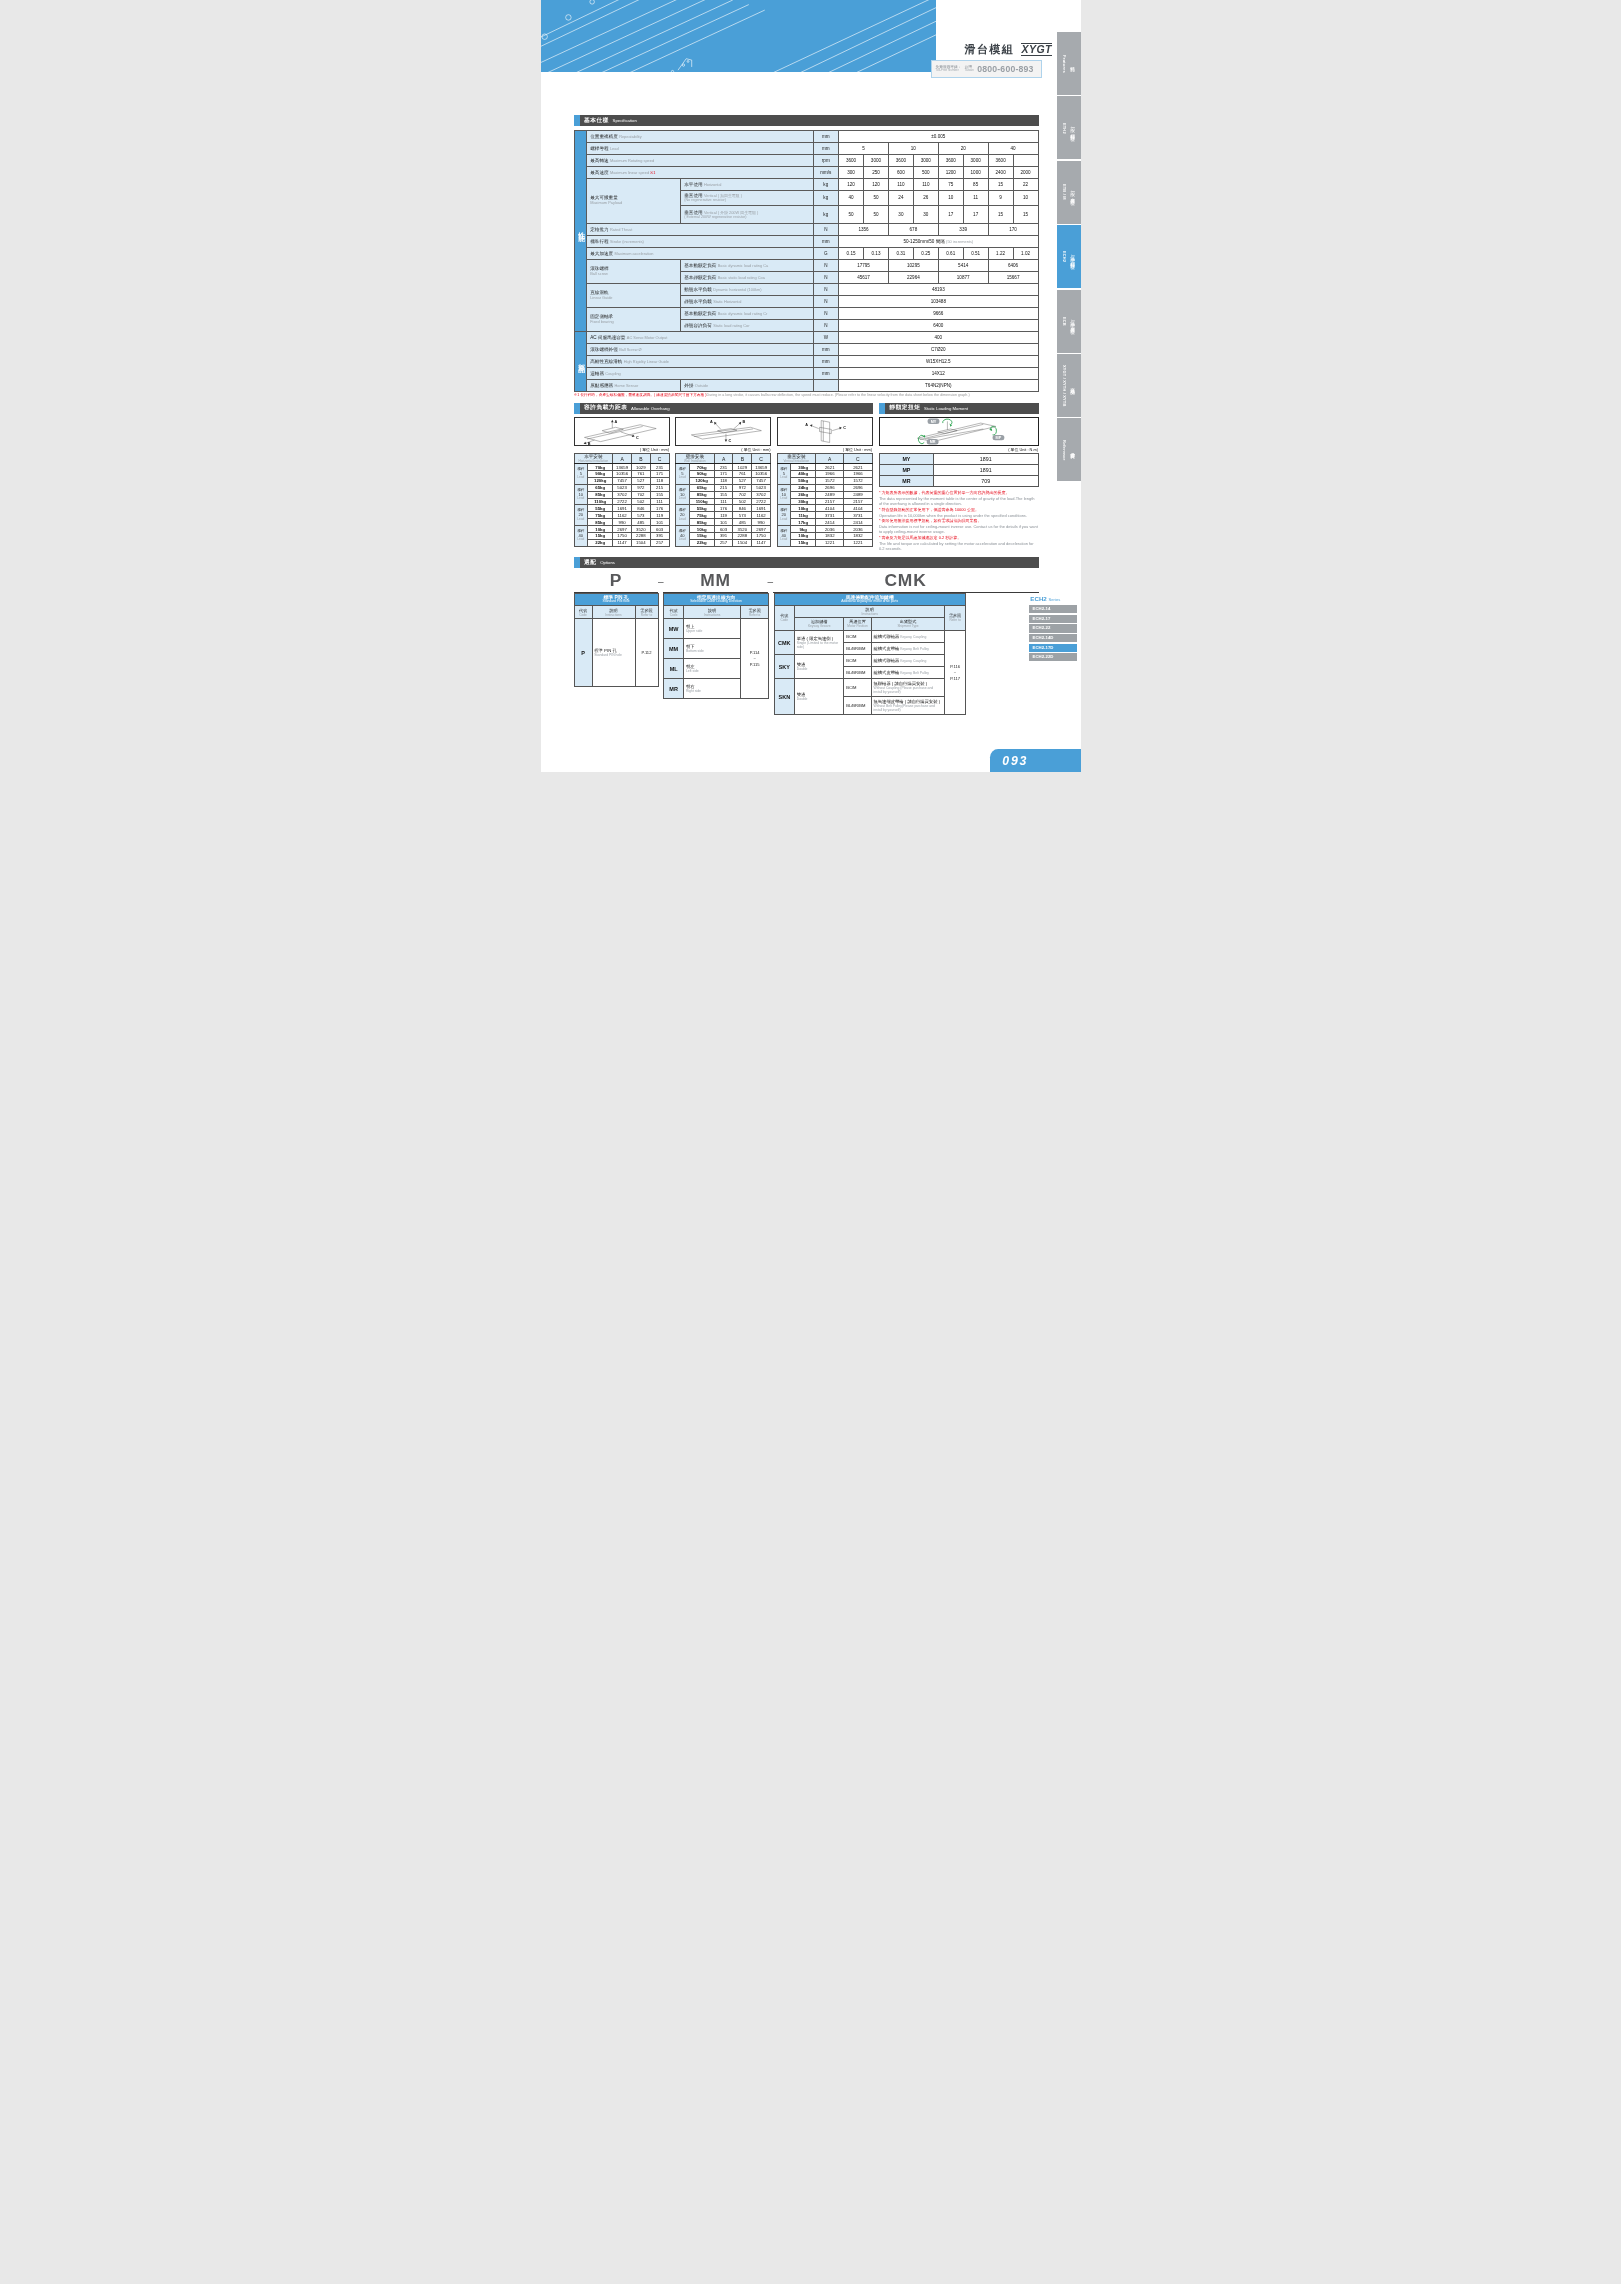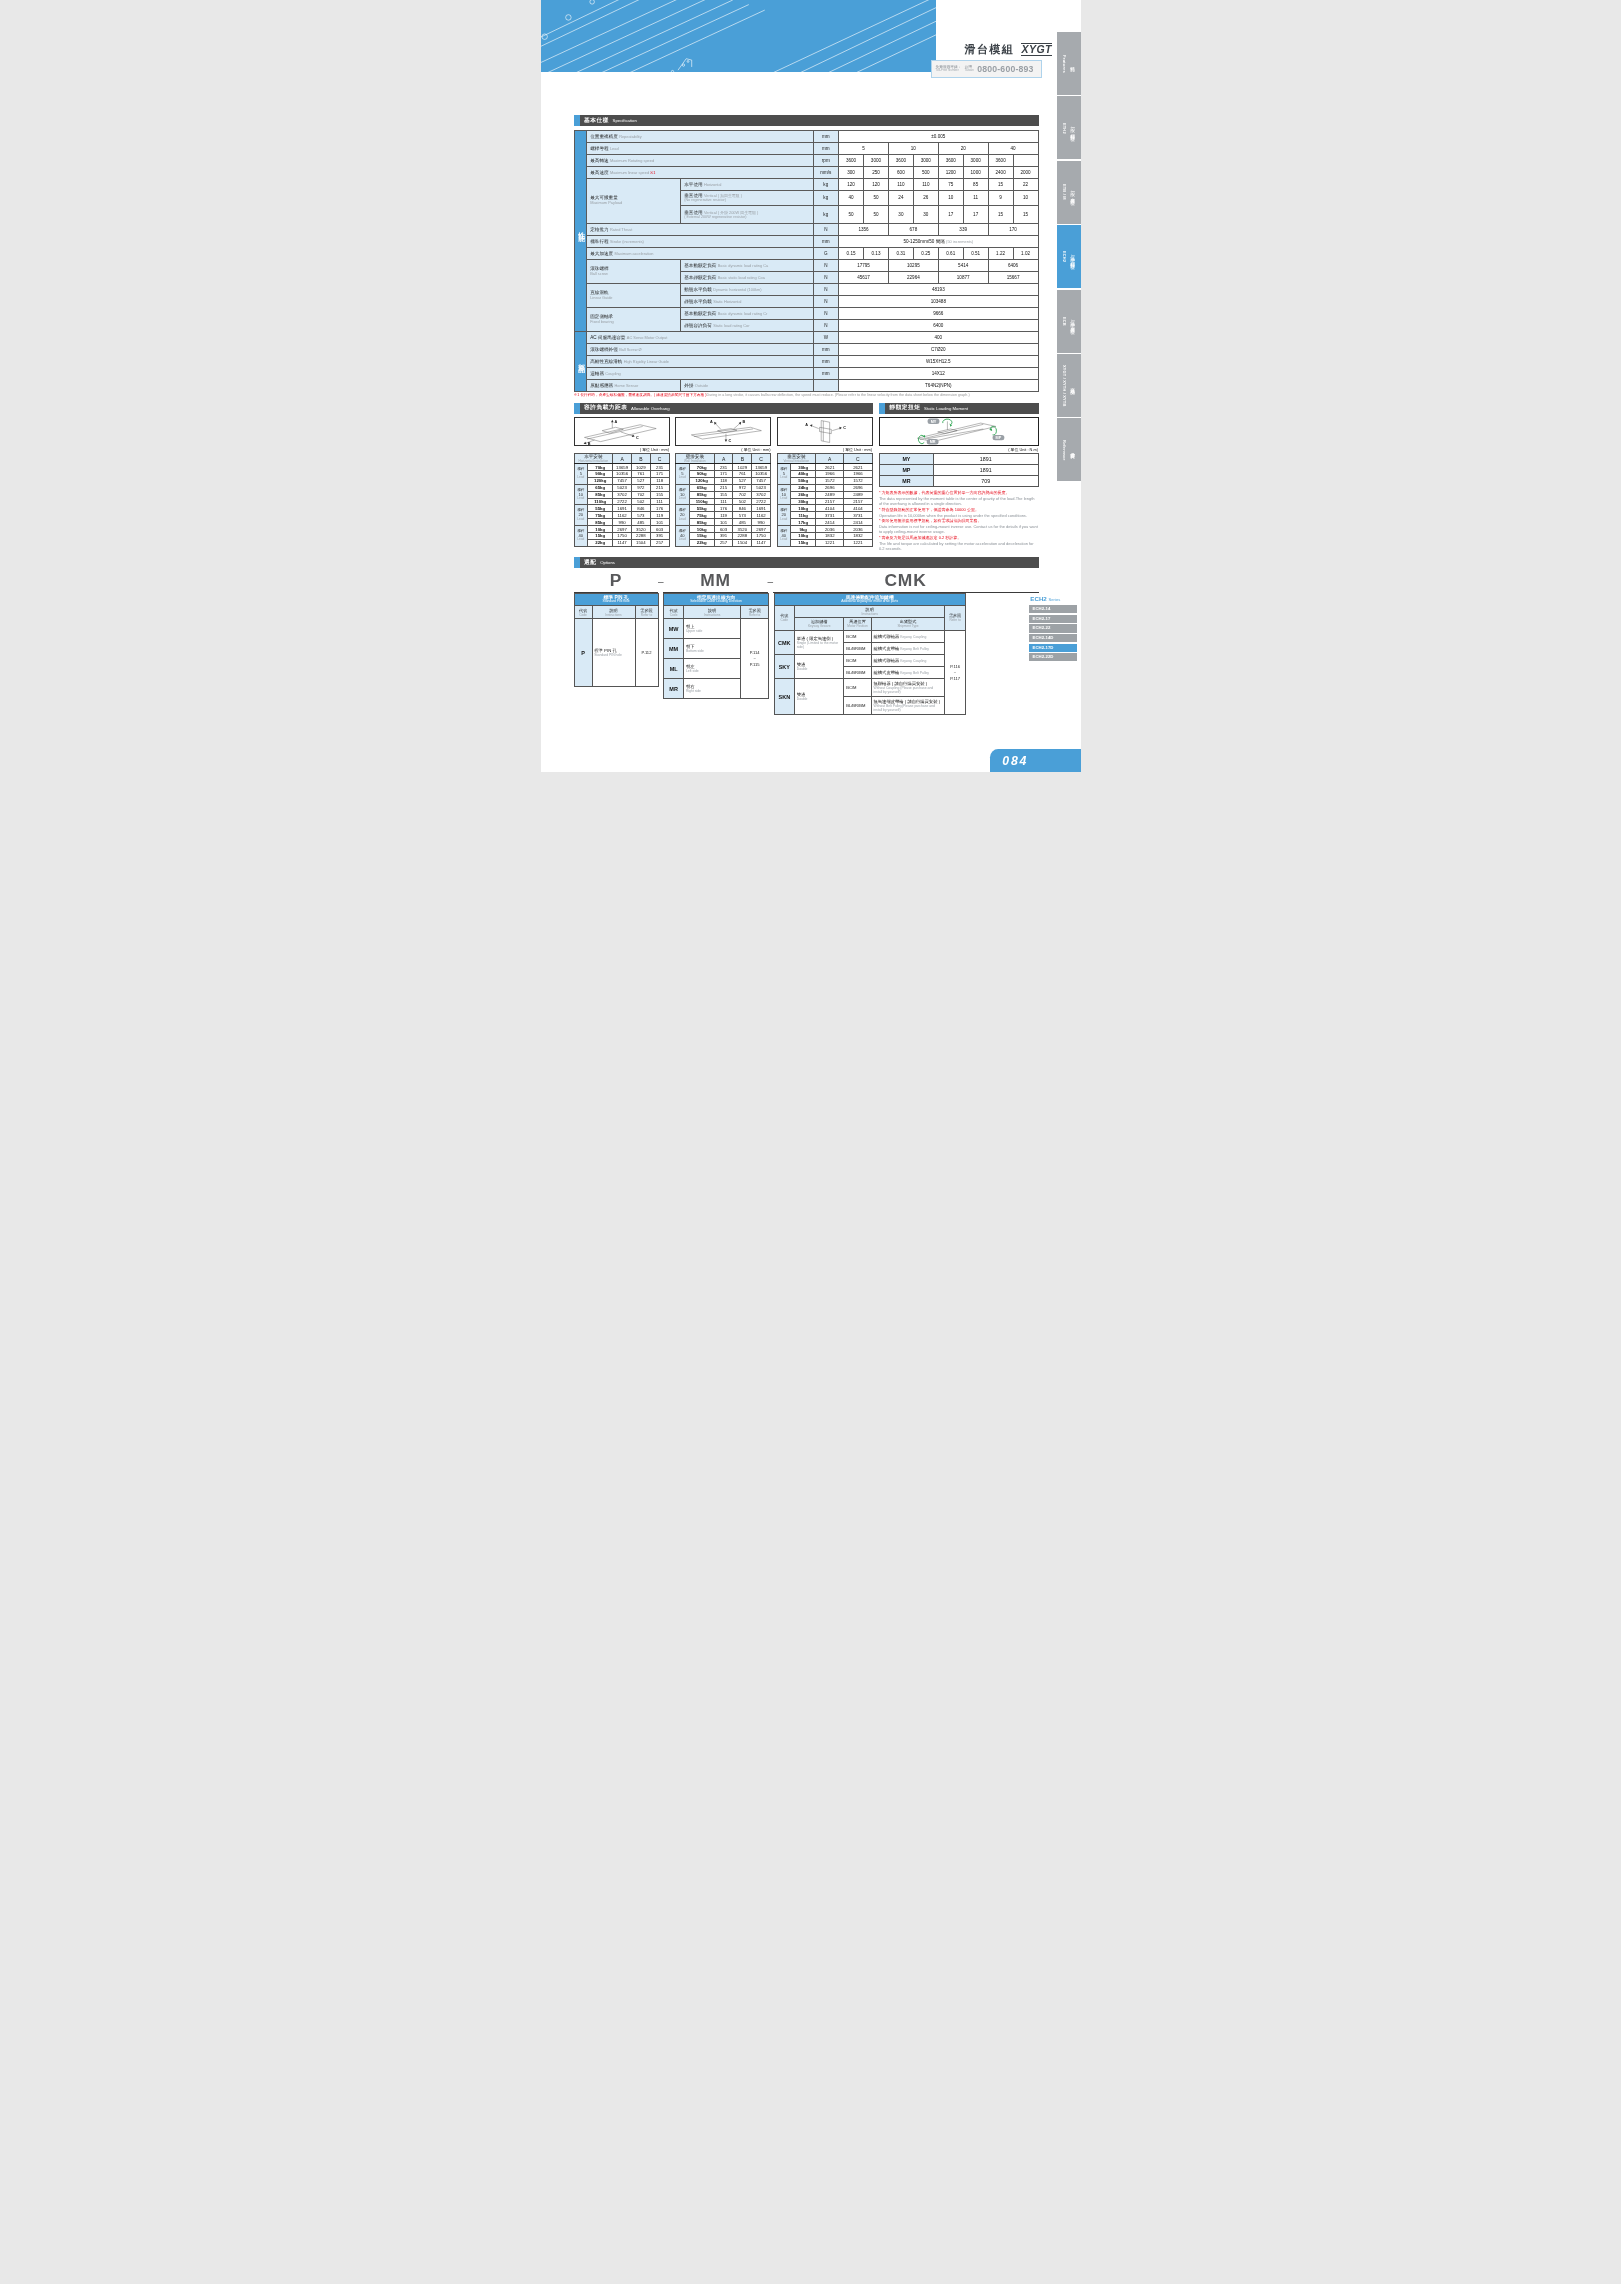--- a/index.html
+++ b/index.html
@@ -1119,17 +1119,17 @@
     <div class="series-title"><span class="s1">ECH2</span><span class="s2">Series</span></div>
     <span class="item">ECH2-14</span>
     <span class="item">ECH2-17</span>
     <span class="item">ECH2-22</span>
     <span class="item">ECH2-14D</span>
     <span class="item active">ECH2-17D</span>
     <span class="item">ECH2-22D</span>
   </div>
 
   <div class="badge">
-      <span>084</span>
+      <span>093</span>
     </div>
 
 </div>
 
 
 </body></html>

